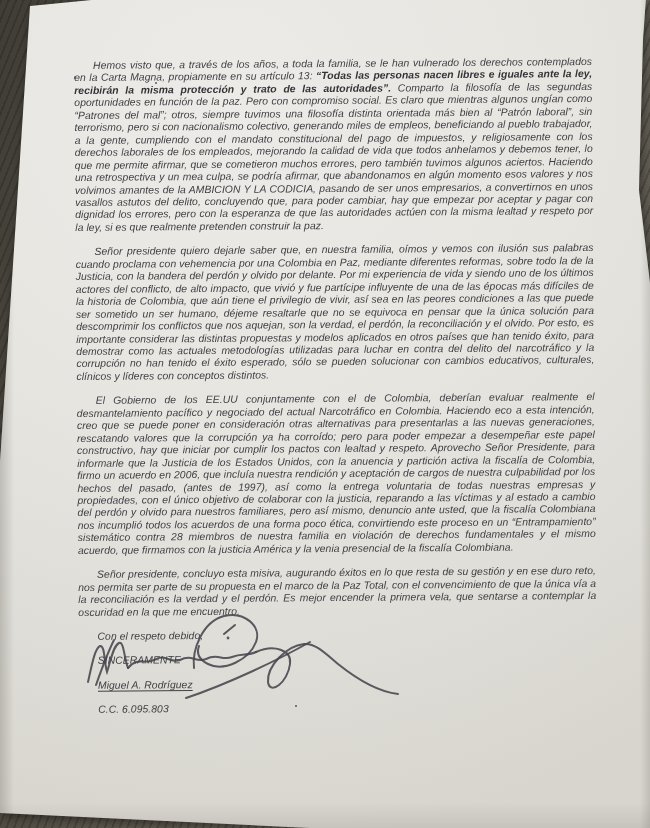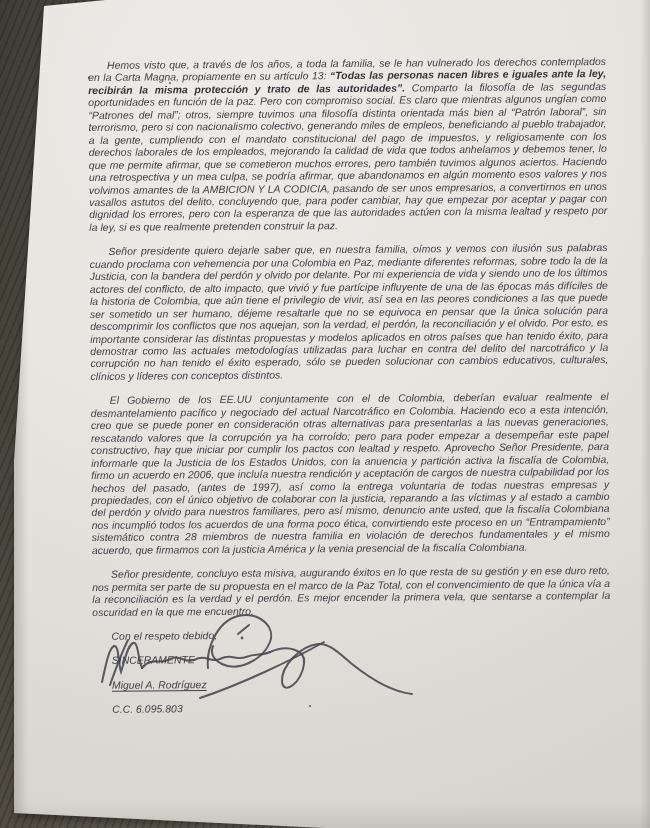--- a/index.html
+++ b/index.html
@@ -6,21 +6,20 @@
   body {
     width: 650px; height: 828px; overflow: hidden; position: relative;
     font-family: "Liberation Sans", sans-serif;
     background:
       repeating-linear-gradient(112deg, rgba(18,16,12,0.22) 0 2px, rgba(0,0,0,0) 2px 7px),
       linear-gradient(100deg, #403d36 0%, #575349 28%, #6b675d 62%, #5a564d 100%);
   }
   .paper-shadow-wrap {
     position: absolute; inset: 0;
     filter: drop-shadow(2px 3px 5px rgba(0,0,0,0.45));
-    margin-left: 14px;
   }
   .paper {
     position: absolute; inset: 0;
     clip-path: polygon(30px 6px, 112px -2px, 646px -2px, 643px 40px, 639px 190px,
                        652px 300px, 652px 830px, 352px 830px, -2px 813px, -2px 492px);
     background:
       linear-gradient(90deg, rgba(95,92,84,0.28) 0px, rgba(95,92,84,0) 14px),
       linear-gradient(270deg, rgba(95,92,84,0.20) 0px, rgba(95,92,84,0) 10px),
       linear-gradient(0deg, rgba(120,116,106,0.18) 0px, rgba(120,116,106,0) 26px),
       radial-gradient(120% 90% at 35% 12%, #edebe7 0%, #e7e5e0 45%, #dfddd7 75%, #d7d5ce 100%);

